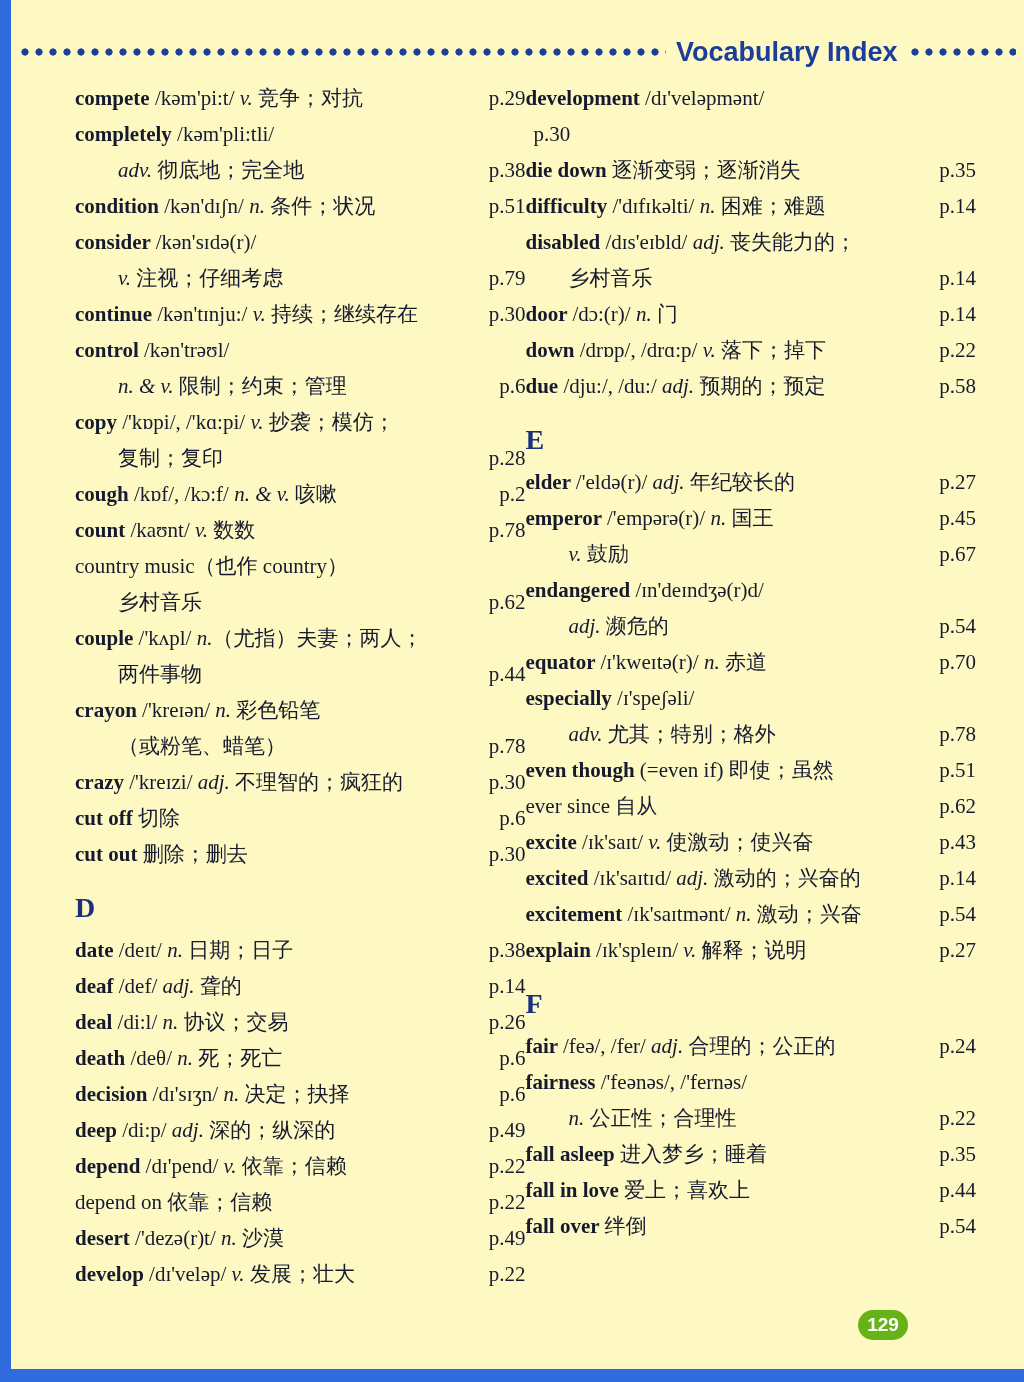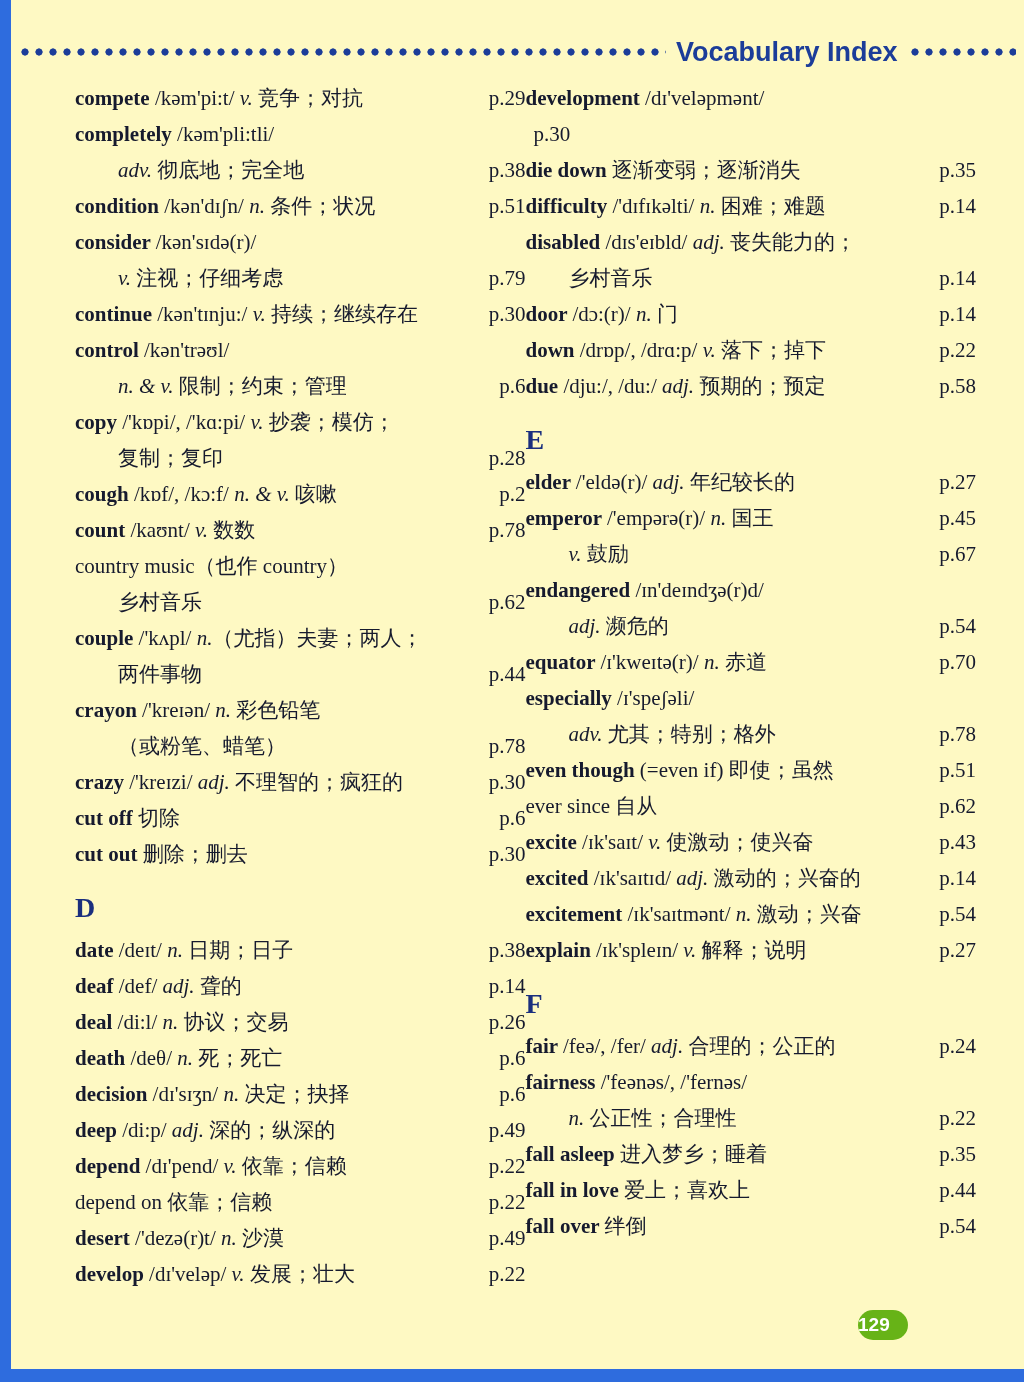--- a/index.html
+++ b/index.html
@@ -74,21 +74,21 @@
   }
   .badge {
     position: absolute; right: 116px; bottom: 42px;
     width: 50px; height: 30px;
     background: #67b317;
     border-radius: 16px;
     color: #ffffff;
     font-family: "Liberation Sans", sans-serif;
     font-weight: bold;
     font-size: 19px;
-    display: flex; align-items: center; justify-content: flex-start;
+    display: flex; align-items: center; justify-content: center;
   }
 </style>
 </head>
 <body>
 
 <div class="page">
   <div class="frame-left"></div>
   <div class="frame-bottom"></div>
 
   <div class="header">

